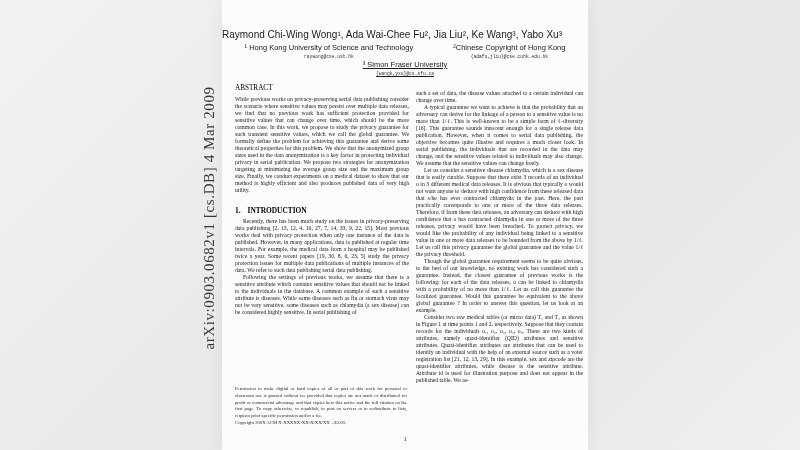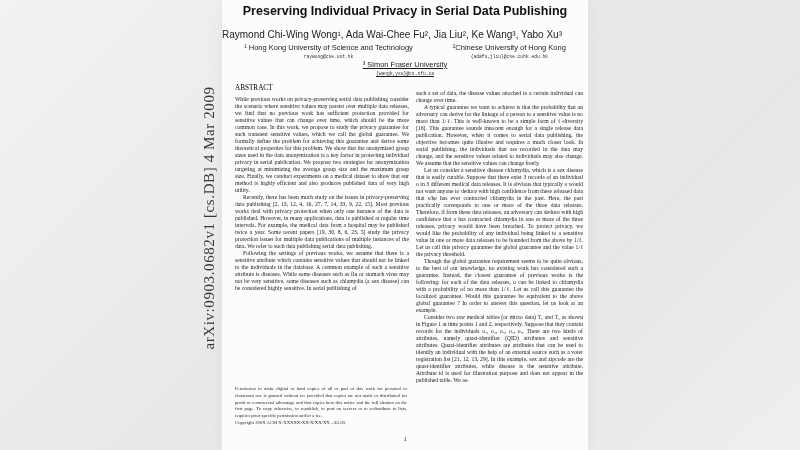--- a/index.html
+++ b/index.html
@@ -89,46 +89,48 @@
 </style>
 </head>
 <body>
 
 <div class="stage">
 
   <div class="watermark">arXiv:0903.0682v1  [cs.DB]  4 Mar 2009</div>
 
   <div class="paper">
 
-    <div class="title">Preserving Individual Privacy in Serial Data Publishing</div>
 
     <div class="authors">Raymond Chi-Wing Wong¹, Ada Wai-Chee Fu², Jia Liu², Ke Wang³, Yabo Xu³</div>
 
     <div class="affil-row">
       <div class="affil-block">
         <div class="affil-name">¹ Hong Kong University of Science and Technology</div>
         <div class="affil-email">raywong@cse.ust.hk</div>
       </div>
       <div class="affil-block">
-        <div class="affil-name">²Chinese University of Hong Kong</div>
+        <div class="affil-name">²Chinese Copyright of Hong Kong</div>
         <div class="affil-email">{adafu,jliu}@cse.cuhk.edu.hk</div>
       </div>
     </div>
 
     <div class="affil-row3">
       <div class="affil-block">
         <div class="affil-name">³ Simon Fraser University</div>
         <div class="affil-email">{wangk,yxu}@cs.sfu.ca</div>
       </div>
     </div>
 
     <div class="col col-left">
       <div class="abstract-head">ABSTRACT</div>
       <p class="body">While previous works on privacy-preserving serial data publishing consider the scenario where sensitive values may persist over multiple data releases, we find that no previous work has sufficient protection provided for sensitive values that can change over time, which should be the more common case. In this work, we propose to study the privacy guarantee for such transient sensitive values, which we call the global guarantee. We formally define the problem for achieving this guarantee and derive some theoretical properties for this problem. We show that the anonymized group sizes used in the data anonymization is a key factor in protecting individual privacy in serial publication. We propose two strategies for anonymization targeting at minimizing the average group size and the maximum group size. Finally, we conduct experiments on a medical dataset to show that our method is highly efficient and also produces published data of very high utility.</p>
 
+      <div class="section-head">
+        <span class="num">1.</span><span>INTRODUCTION</span>
+      </div>
       <p class="body ind">Recently, there has been much study on the issues in privacy-preserving data publishing [2, 13, 12, 4, 16, 27, 7, 14, 33, 9, 22, 15]. Most previous works deal with privacy protection when only one instance of the data is published. However, in many applications, data is published at regular time intervals. For example, the medical data from a hospital may be published twice a year. Some recent papers [19, 30, 8, 6, 23, 5] study the privacy protection issues for multiple data publications of multiple instances of the data. We refer to such data publishing serial data publishing.</p>
       <p class="body ind">Following the settings of previous works, we assume that there is a sensitive attribute which contains sensitive values that should not be linked to the individuals in the database. A common example of such a sensitive attribute is diseases. While some diseases such as flu or stomach virus may not be very sensitive, some diseases such as chlamydia (a sex disease) can be considered highly sensitive. In serial publishing of</p>
     </div>
 
     <div class="col col-right">
       <p class="body">such a set of data, the disease values attached to a certain individual can change over time.</p>
       <p class="body ind">A typical guarantee we want to achieve is that the probability that an adversary can derive for the linkage of a person to a sensitive value is no more than 1/ℓ. This is well-known to be a simple form of ℓ-diversity [16]. This guarantee sounds innocent enough for a single release data publication. However, when it comes to serial data publishing, the objective becomes quite illusive and requires a much closer look. In serial publishing, the individuals that are recorded in the data may change, and the sensitive values related to individuals may also change. We assume that the sensitive values can change freely.</p>
       <p class="body ind">Let us consider a sensitive disease chlamydia, which is a sex disease that is easily curable. Suppose that there exist 3 records of an individual o in 3 different medical data releases. It is obvious that typically o would not want anyone to deduce with high confidence from these released data that s/he has ever contracted chlamydia in the past. Here, the past practically corresponds to one or more of the three data releases. Therefore, if from these data releases, an adversary can deduce with high confidence that o has contracted chlamydia in one or more of the three releases, privacy would have been breached. To protect privacy, we would like the probability of any individual being linked to a sensitive value in one or more data releases to be bounded from the above by 1/ℓ. Let us call this privacy guarantee the global guarantee and the value 1/ℓ the privacy threshold.</p>
       <p class="body ind">Though the global guarantee requirement seems to be quite obvious, to the best of our knowledge, no existing work has considered such a guarantee. Instead, the closest guarantee of previous works is the following: for each of the data releases, o can be linked to chlamydia with a probability of no more than 1/ℓ. Let us call this guarantee the localized guarantee. Would this guarantee be equivalent to the above global guarantee ? In order to answer this question, let us look at an example.</p>
       <p class="body ind">Consider two raw medical tables (or micro data) T₁ and T₂ as shown in Figure 1 at time points 1 and 2, respectively. Suppose that they contain records for the individuals o₁, o₂, o₃, o₄, o₅. There are two kinds of attributes, namely quasi-identifier (QID) attributes and sensitive attributes. Quasi-identifier attributes are attributes that can be used to identify an individual with the help of an external source such as a voter registration list [21, 12, 13, 29]. In this example, sex and zipcode are the quasi-identifier attributes, while disease is the sensitive attribute. Attribute id is used for illustration purpose and does not appear in the published table. We as-</p>

